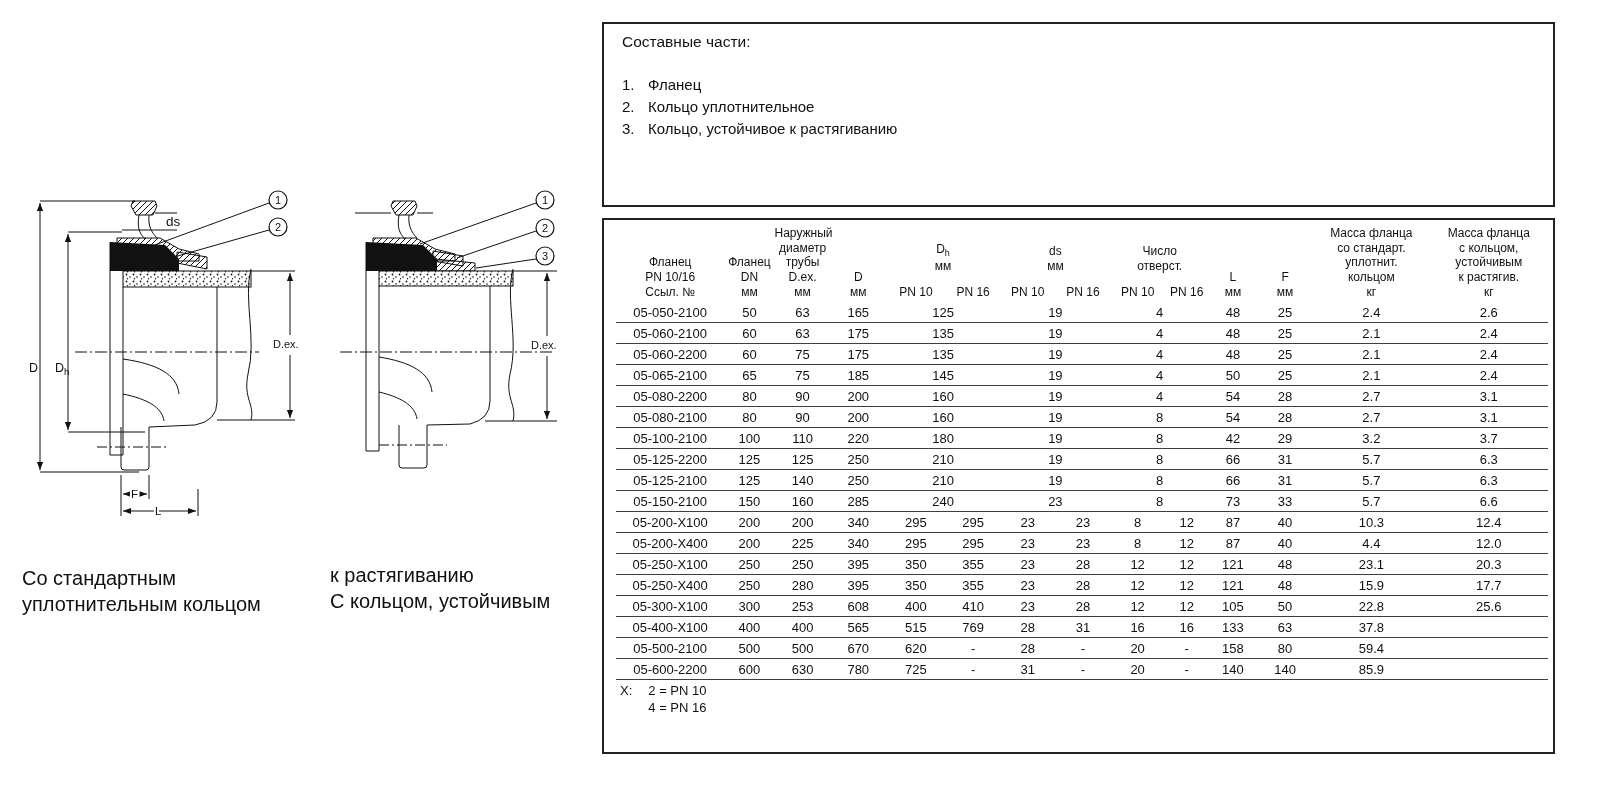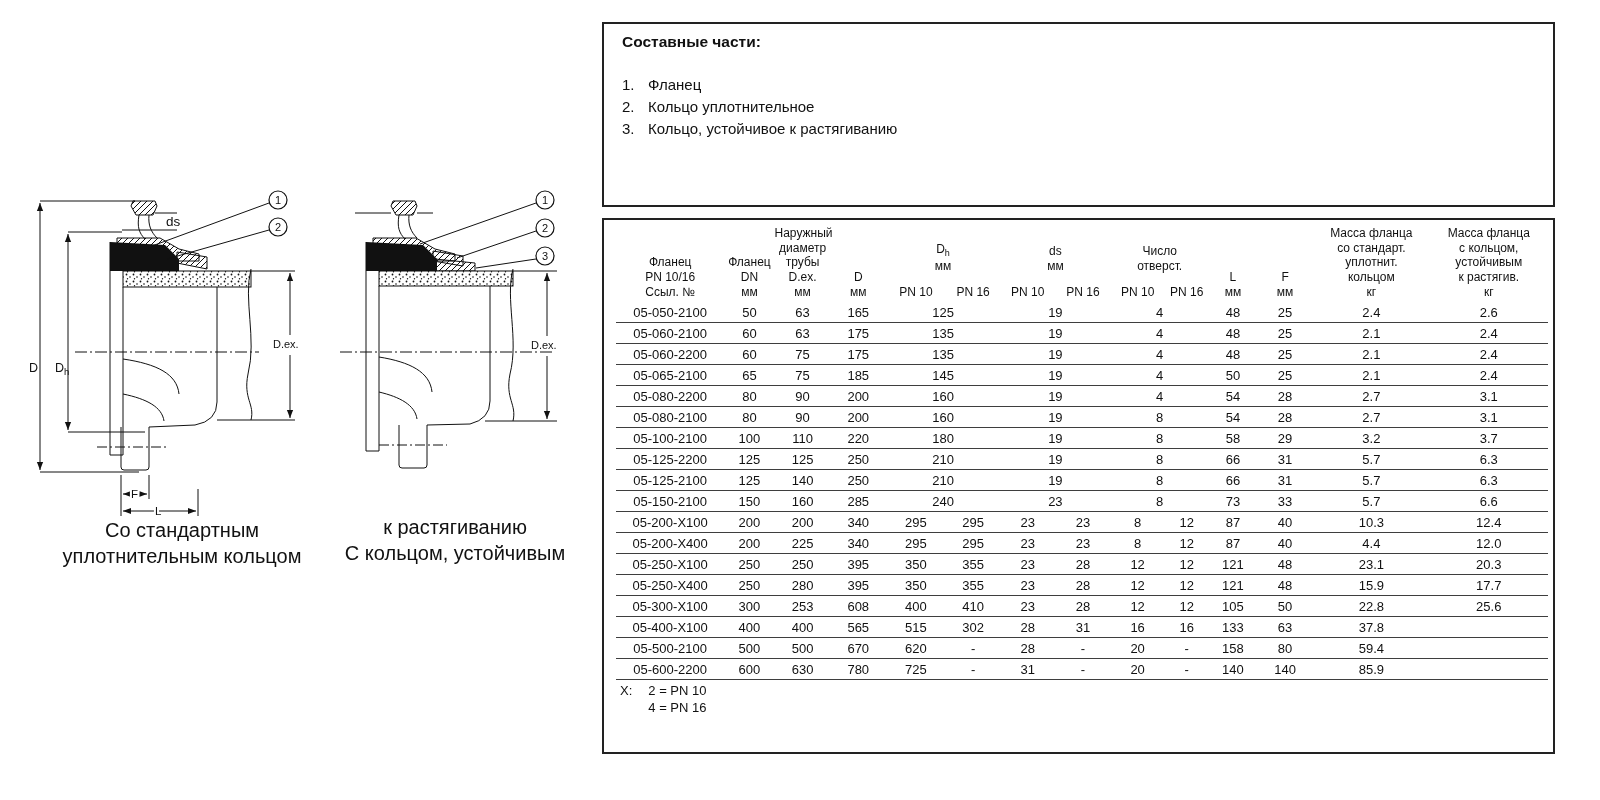--- a/index.html
+++ b/index.html
@@ -2,39 +2,39 @@
 <html><head>
 <meta charset="utf-8">
 <style>
   html,body{margin:0;padding:0;background:#fff;}
   .page{position:relative;width:1600px;height:800px;background:#fff;overflow:hidden;
         font-family:"Liberation Sans","DejaVu Sans",sans-serif;color:#111;}
 
   
   .components-box{position:absolute;left:602px;top:22px;width:953px;height:185px;
     border:2px solid #222;box-sizing:border-box;padding:9px 18px;}
-  .components-title{font-size:15.5px;font-weight:bold;}
+  .components-title{font-size:15.5px;font-weight:normal;}
   .components-list{margin-top:23px;}
   .component-item{display:flex;font-size:15px;line-height:22px;}
   .component-item .li-num{width:26px;flex:0 0 26px;}
 
   
   .table-box{position:absolute;left:602px;top:218px;width:953px;height:536px;
     border:2px solid #222;box-sizing:border-box;}
   table.spec{position:absolute;left:12px;top:6px;width:932px;border-collapse:collapse;table-layout:fixed;}
   table.spec th{font-size:12px;font-weight:normal;text-align:center;vertical-align:bottom;
     white-space:pre-line;line-height:1.22;padding:0 0 3px 0;}
   table.spec td{font-size:13px;text-align:center;height:20px;padding:0;
     border-bottom:1.5px solid #3e3e3e;overflow:hidden;}
   table.spec sub{font-size:9px;}
   .note{position:absolute;left:16px;top:462px;display:flex;gap:16px;font-size:13px;line-height:17px;}
 
   
   .drawing{position:absolute;}
-  .caption{position:absolute;text-align:center;font-size:20px;line-height:26px;}
+  .caption{position:absolute;text-align:left;font-size:20px;line-height:26px;margin-top:48px;}
   svg text{font-family:"Liberation Sans","DejaVu Sans",sans-serif;fill:#111;}
   .halo{paint-order:stroke;stroke:#fff;stroke-width:4px;}
 </style>
 </head>
 <body>
 
 <div class="page">
 
   <svg class="drawing" style="left:27px;top:189px" width="290" height="332" viewBox="0 0 290 332">
     <defs>
@@ -349,21 +349,21 @@
             <td>3.1</td>
           </tr>
           <tr>
             <td>05-100-2100</td>
             <td>100</td>
             <td>110</td>
             <td>220</td>
             <td colspan="2">180</td>
             <td colspan="2">19</td>
             <td colspan="2">8</td>
-            <td>58</td>
+            <td>42</td>
             <td>29</td>
             <td>3.2</td>
             <td>3.7</td>
           </tr>
           <tr>
             <td>05-125-2200</td>
             <td>125</td>
             <td>125</td>
             <td>250</td>
             <td colspan="2">210</td>
@@ -479,21 +479,21 @@
             <td>50</td>
             <td>22.8</td>
             <td>25.6</td>
           </tr>
           <tr>
             <td>05-400-X100</td>
             <td>400</td>
             <td>400</td>
             <td>565</td>
             <td>515</td>
-            <td>302</td>
+            <td>769</td>
             <td>28</td>
             <td>31</td>
             <td>16</td>
             <td>16</td>
             <td>133</td>
             <td>63</td>
             <td>37.8</td>
             <td></td>
           </tr>
           <tr>

